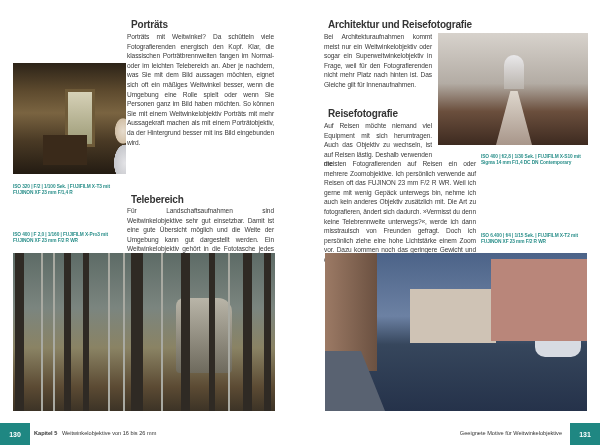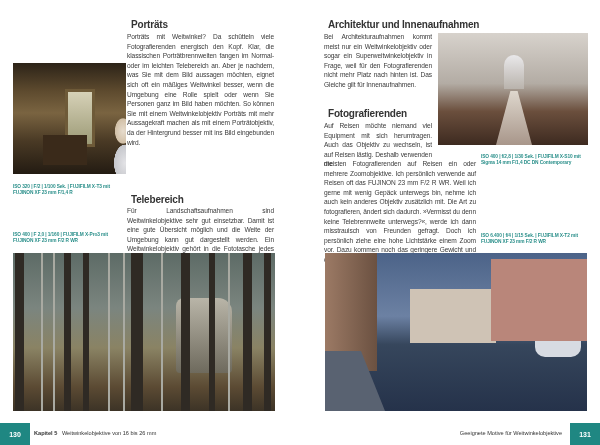--- a/index.html
+++ b/index.html
@@ -88,29 +88,29 @@
 
   <div class="footer-num" style="left:0;">130</div>
   <div class="footer-text" style="left:34px;">
     <b>Kapitel 5</b>
     <span style="margin-left:3px;">Weitwinkelobjektive von 16 bis 26 mm</span>
   </div>
 </div>
 
 <div>
 
-  <h2 class="abs" style="left:324px; top:15px;">Architektur und Innenaufnahmen</h2>
+  <h2 class="abs" style="left:324px; top:15px;">Architektur und Reisefotografie</h2>
   <div class="abs body-text" style="left:324px; top:32px; width:108px;">Bei Architekturaufnahmen kommt meist nur ein Weitwinkelobjektiv oder sogar ein Superweitwinkelobjektiv in Frage, weil für den Fotografierenden nicht mehr Platz nach hinten ist. Das Gleiche gilt für Innenaufnahmen.</div>
 
   <div class="photo" id="photo-church">
     <div class="window"></div>
     <div class="aisle"></div>
   </div>
 
-  <h2 class="abs" style="left:324px; top:104px;">Fotografierenden</h2>
+  <h2 class="abs" style="left:324px; top:104px;">Reisefotografie</h2>
   <div class="abs body-text" style="left:324px; top:121px; width:108px;">Auf Reisen möchte niemand viel Equipment mit sich herumtragen. Auch das Objektiv zu wechseln, ist auf Reisen lästig. Deshalb verwenden die</div>
   <div class="abs body-text" style="left:324px; top:159px; width:152px;">meisten Fotografierenden auf Reisen ein oder mehrere Zoomobjektive. Ich persönlich verwende auf Reisen oft das FUJINON 23 mm F/2 R WR. Weil ich gerne mit wenig Gepäck unterwegs bin, nehme ich auch kein anderes Objektiv zusätzlich mit. Die Art zu fotografieren, ändert sich dadurch. »Vermisst du denn keine Telebrennweite unterwegs?«, werde ich dann misstrauisch von Freunden gefragt. Doch ich persönlich ziehe eine hohe Lichtstärke einem Zoom vor. Dazu kommen noch das geringere Gewicht und die kompakten Abmessungen.</div>
 
   <div class="abs caption" style="left:481px; top:154px; width:115px;">
     <div>ISO 400 | f/2,8 | 1/30 Sek. | FUJIFILM X-S10 mit</div>
     <div>Sigma 14 mm F/1,4 DC DN Contemporary</div>
   </div>
 
   <div class="abs caption" style="left:481px; top:233px; width:115px;">
     <div>ISO 6.400 | f/4 | 1/15 Sek. | FUJIFILM X-T2 mit</div>

